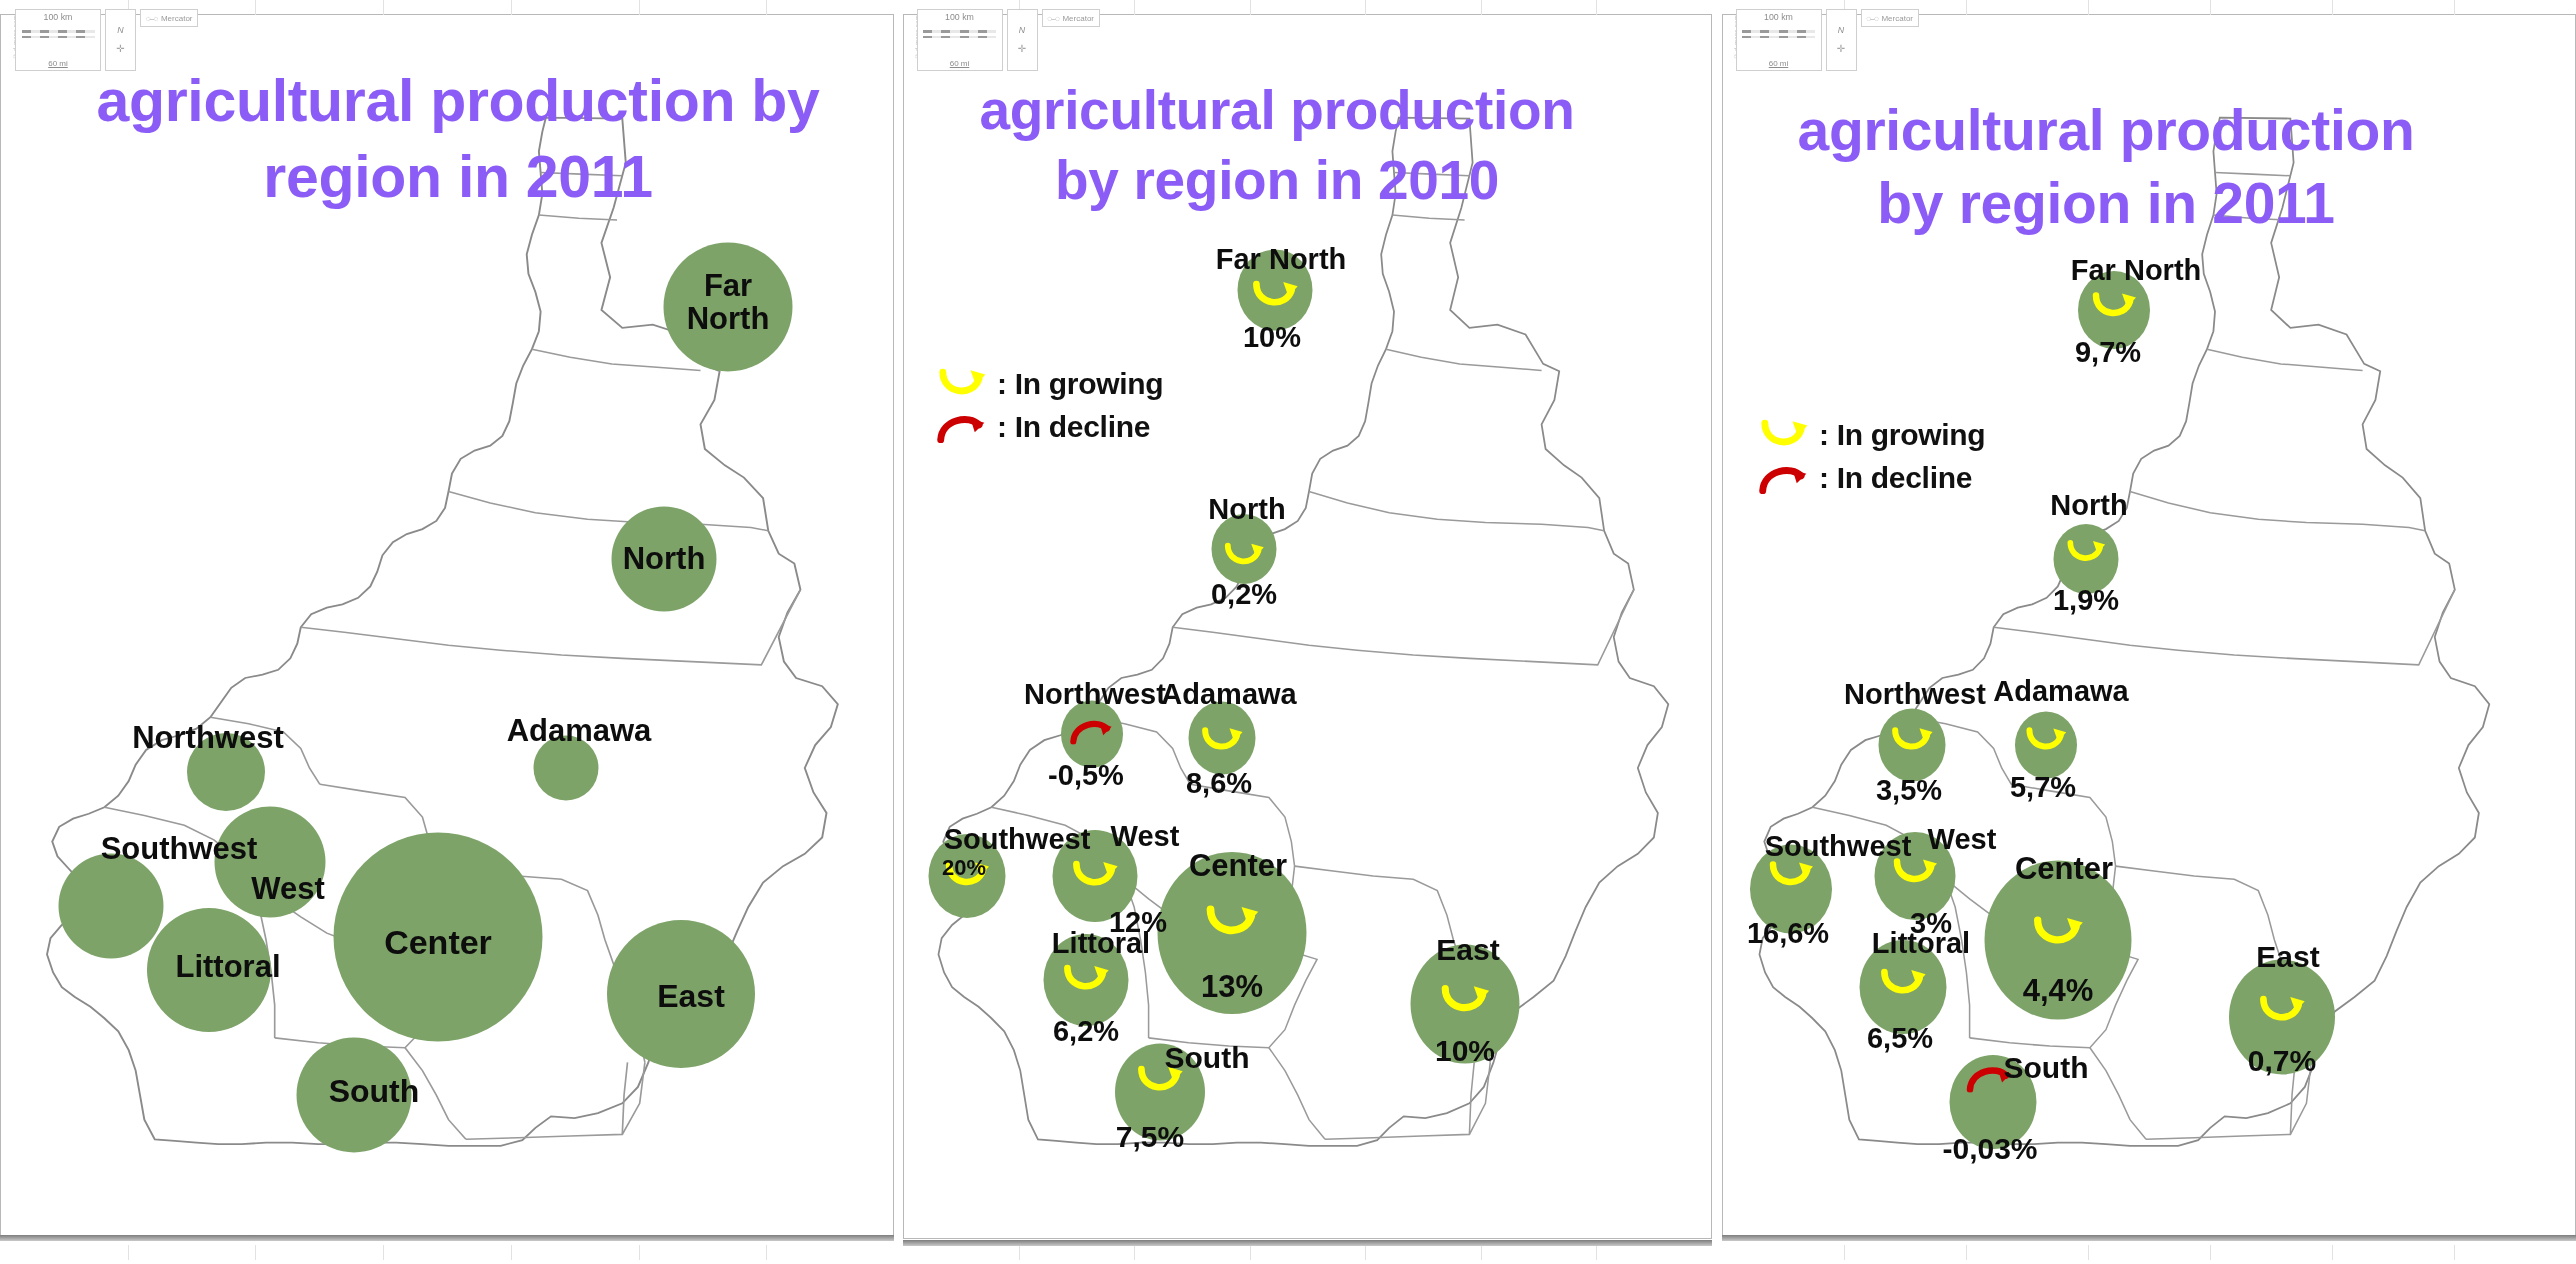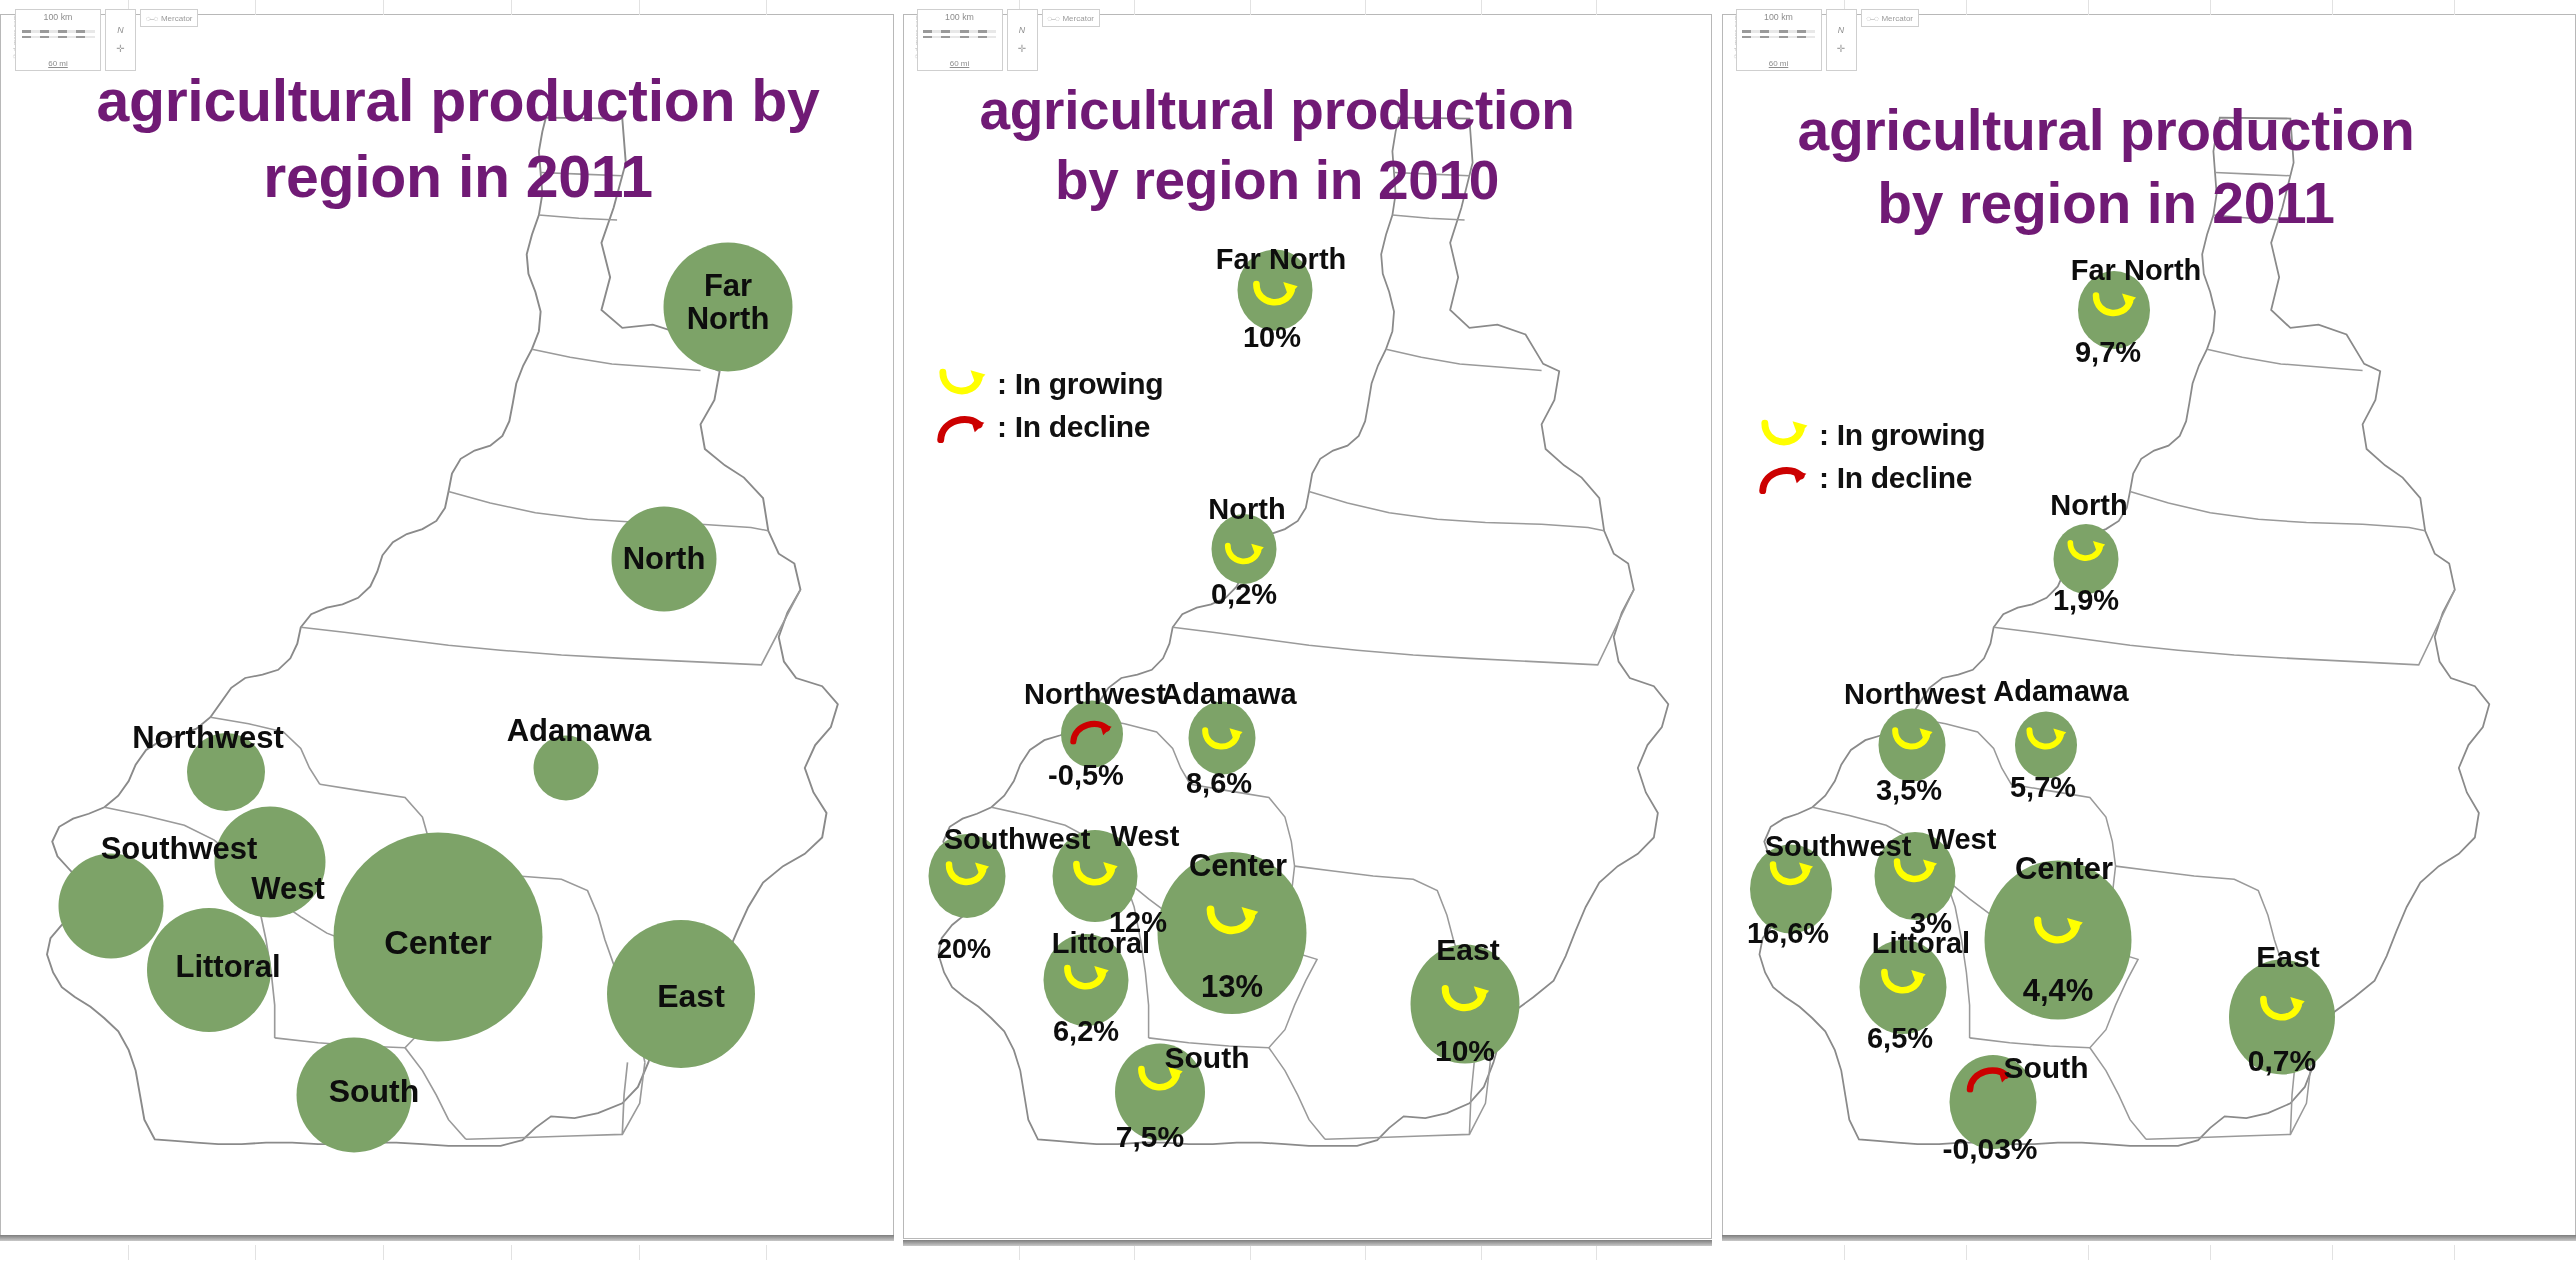--- a/index.html
+++ b/index.html
@@ -31,21 +31,21 @@
   
   .mapwrap{position:absolute;left:0;top:0;width:100%;height:100%;}
   .mapwrap svg{position:absolute;left:0;top:0;width:100%;height:100%;}
   .country-outline{fill:#ffffff;stroke:#8a8a8a;stroke-width:2.2;}
   .region-line{fill:none;stroke:#9a9a9a;stroke-width:1.9;}
 
   
   .map-title{
     position:absolute;
     font-weight:bold;
-    color:#701a75;
+    color:#8b5cf6;
     line-height:1.28;
     letter-spacing:-0.3px;
     text-align:center;
     font-family:"Liberation Sans", sans-serif;
   }
 
   
   .widgets{position:absolute;display:flex;align-items:flex-start;gap:4px;}
   .w-box{
     border:0.7px solid #cfcfcf;background:#ffffff;
@@ -395,21 +395,21 @@
         <div>Adamawa</div>
       </div>
       <div class="bubble-value" style="left: 316px; top: 783px; font-size: 29px;">8,6%</div>
       <div class="bubble-label" style="left: 192px; top: 694px; font-size: 29px;">
         <div>Northwest</div>
       </div>
       <div class="bubble-value" style="left: 183px; top: 775px; font-size: 29px;">-0,5%</div>
       <div class="bubble-label" style="left: 114px; top: 839px; font-size: 29px;">
         <div>Southwest</div>
       </div>
-      <div class="bubble-value" style="left: 61px; top: 949px; font-size: 27px;">20%</div>
+      <div class="bubble-value" style="left: 61px; top: 868px; font-size: 22px;">20%</div>
       <div class="bubble-label" style="left: 242px; top: 836px; font-size: 29px;">
         <div>West</div>
       </div>
       <div class="bubble-value" style="left: 235px; top: 922px; font-size: 29px;">12%</div>
       <div class="bubble-label" style="left: 198px; top: 943px; font-size: 29px;">
         <div>Littoral</div>
       </div>
       <div class="bubble-value" style="left: 183px; top: 1031px; font-size: 29px;">6,2%</div>
       <div class="bubble-label" style="left: 335px; top: 866px; font-size: 31px;">
         <div>Center</div>

